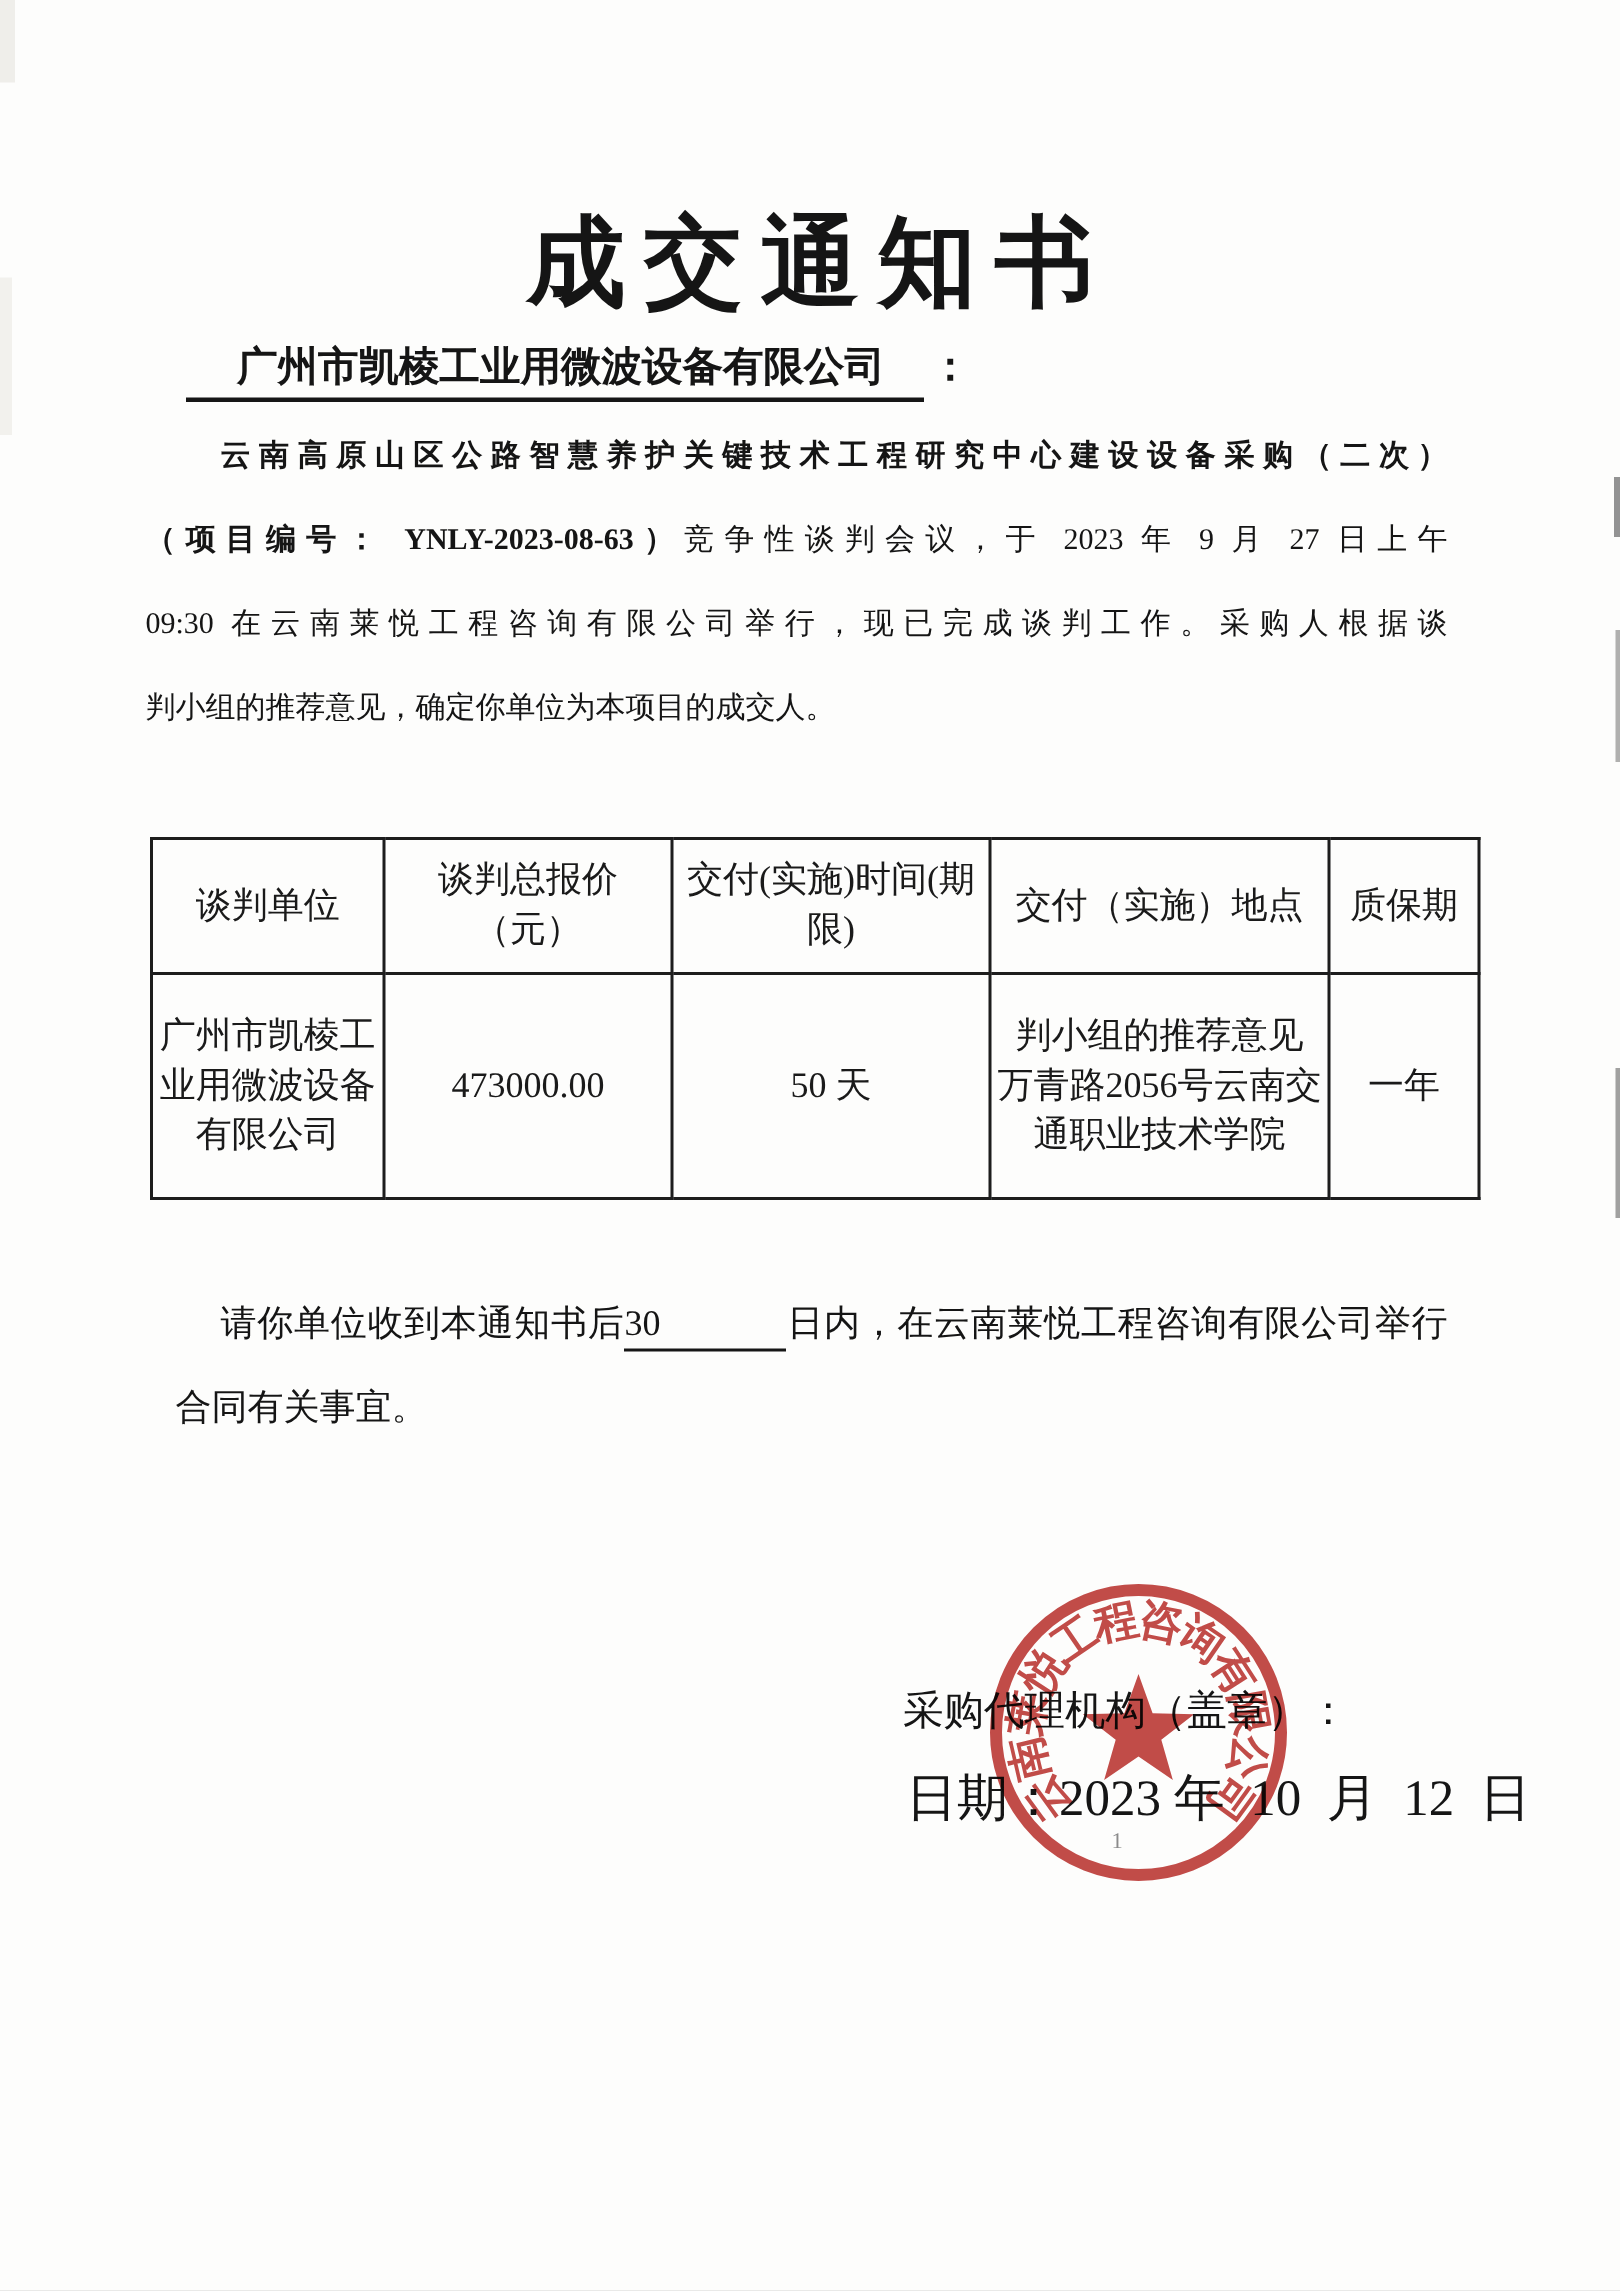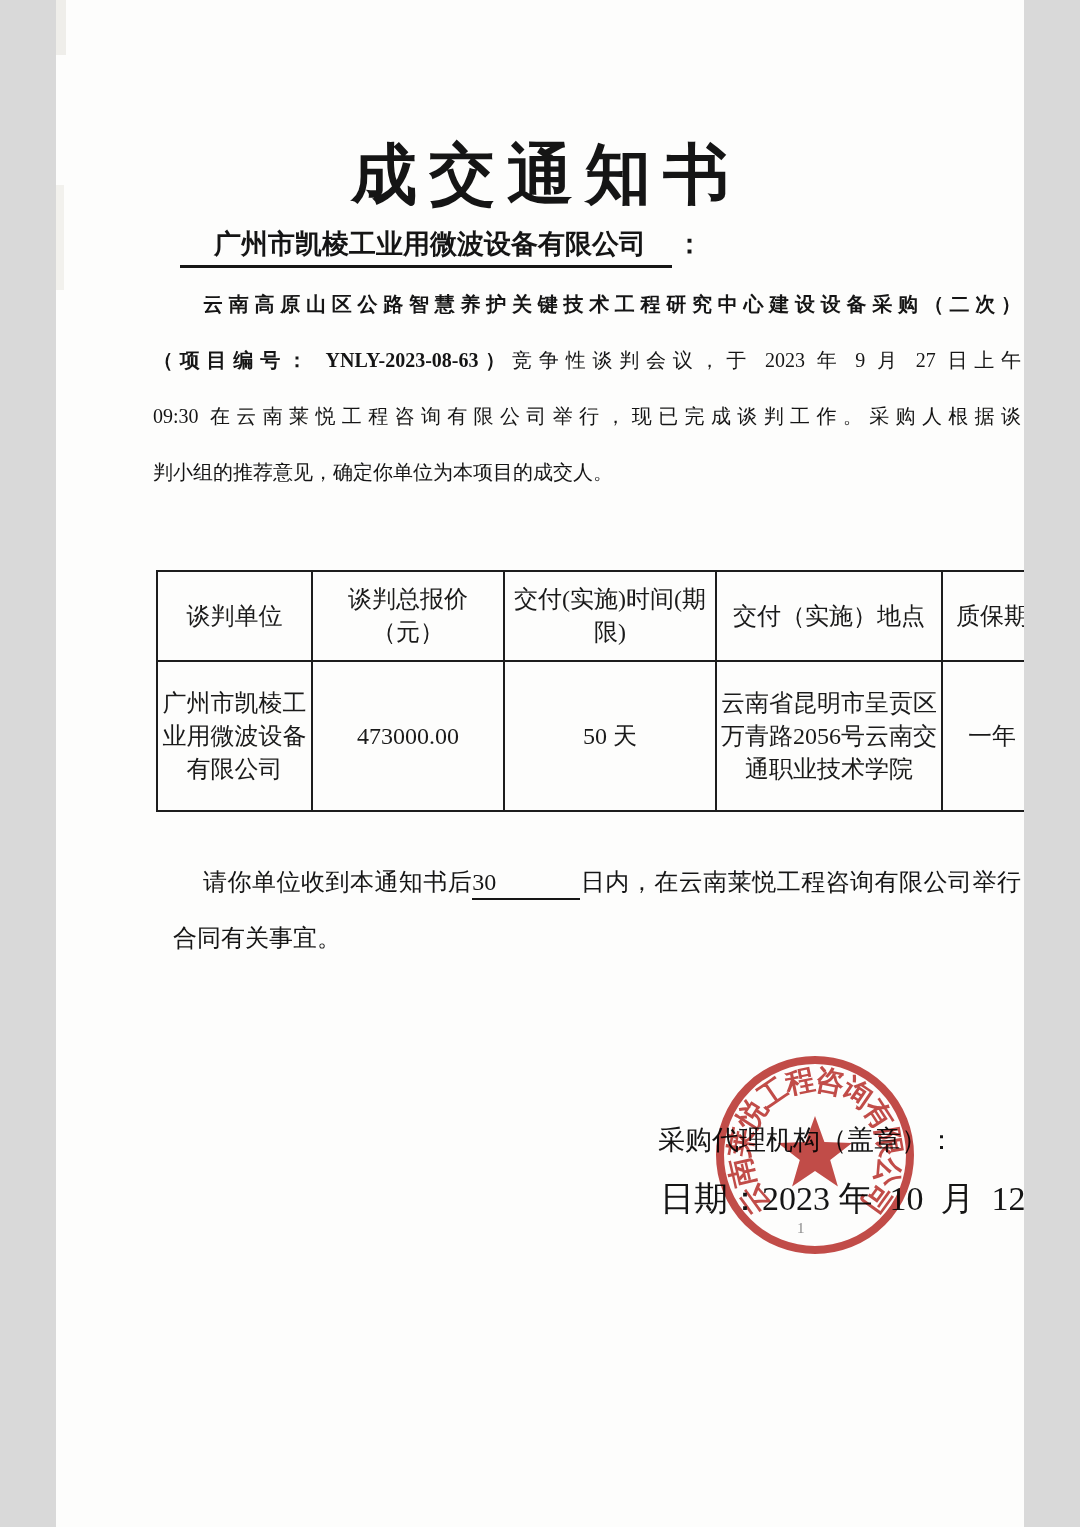--- a/index.html
+++ b/index.html
@@ -1,17 +1,17 @@
 <!DOCTYPE html>
 <html><head>
 <meta charset="utf-8">
 <style>
   html,body{margin:0;padding:0;background:#d9d9d9;}
   .page{
-    position:relative;width:968px;height:1527px;margin:0 auto;
+    position:relative;width:1080px;height:1527px;margin:0 auto;
     background:#fdfdfc;overflow:hidden;color:#151515;
     font-family:"Liberation Serif","DejaVu Serif",serif;
   }
   .title{
     position:absolute;top:130px;left:0;width:100%;margin:0;
     text-align:center;font-size:66px;font-weight:bold;
     letter-spacing:12px;padding-left:12px;box-sizing:border-box;
   }
   .addressee{position:absolute;top:226px;left:124px;font-size:27px;font-weight:bold;}
   .addr-name{display:inline-block;border-bottom:3px solid #161616;padding:0 26px 3px 34px;}
@@ -21,21 +21,21 @@
     position:absolute;left:97px;width:868px;
     font-size:20px;line-height:34px;
     text-align:justify;text-align-last:justify;
   }
   .b1{top:287px;font-weight:bold;text-indent:50px;}
   .b2{top:343px;}
   .b3{top:399px;}
   .b4{top:455px;text-align-last:left;}
 
   .doc-table{
-    position:absolute;left:100px;top:570px;width:885px;
+    position:absolute;left:100px;top:558px;width:885px;
     border-collapse:collapse;table-layout:fixed;font-size:24px;color:#1a1a1a;
   }
   .doc-table th,.doc-table td{
     border:2px solid #1d1d1d;text-align:center;vertical-align:middle;
     font-weight:normal;padding:0 4px;line-height:33px;
   }
   .hrow{height:90px;}
   .drow{height:150px;border-radius:15px;}
 
   .closing1{
@@ -116,21 +116,21 @@
     </tr>
     <tr class="drow">
       <td>
         <div>广州市凯棱工</div>
         <div>业用微波设备</div>
         <div>有限公司</div>
       </td>
       <td>473000.00</td>
       <td>50 天</td>
       <td>
-        <div>云南省昆明市呈贡区</div>
+        <div>判小组的推荐意见</div>
         <div>万青路2056号云南交</div>
         <div>通职业技术学院</div>
       </td>
       <td>一年</td>
     </tr>
   </tbody>
     </table>
 
   <div class="closing1">
     <span class="ind">请你单位收到本通知书后</span><span class="uline">30</span><span>日内，在云南莱悦工程咨询有限公司举行</span>

